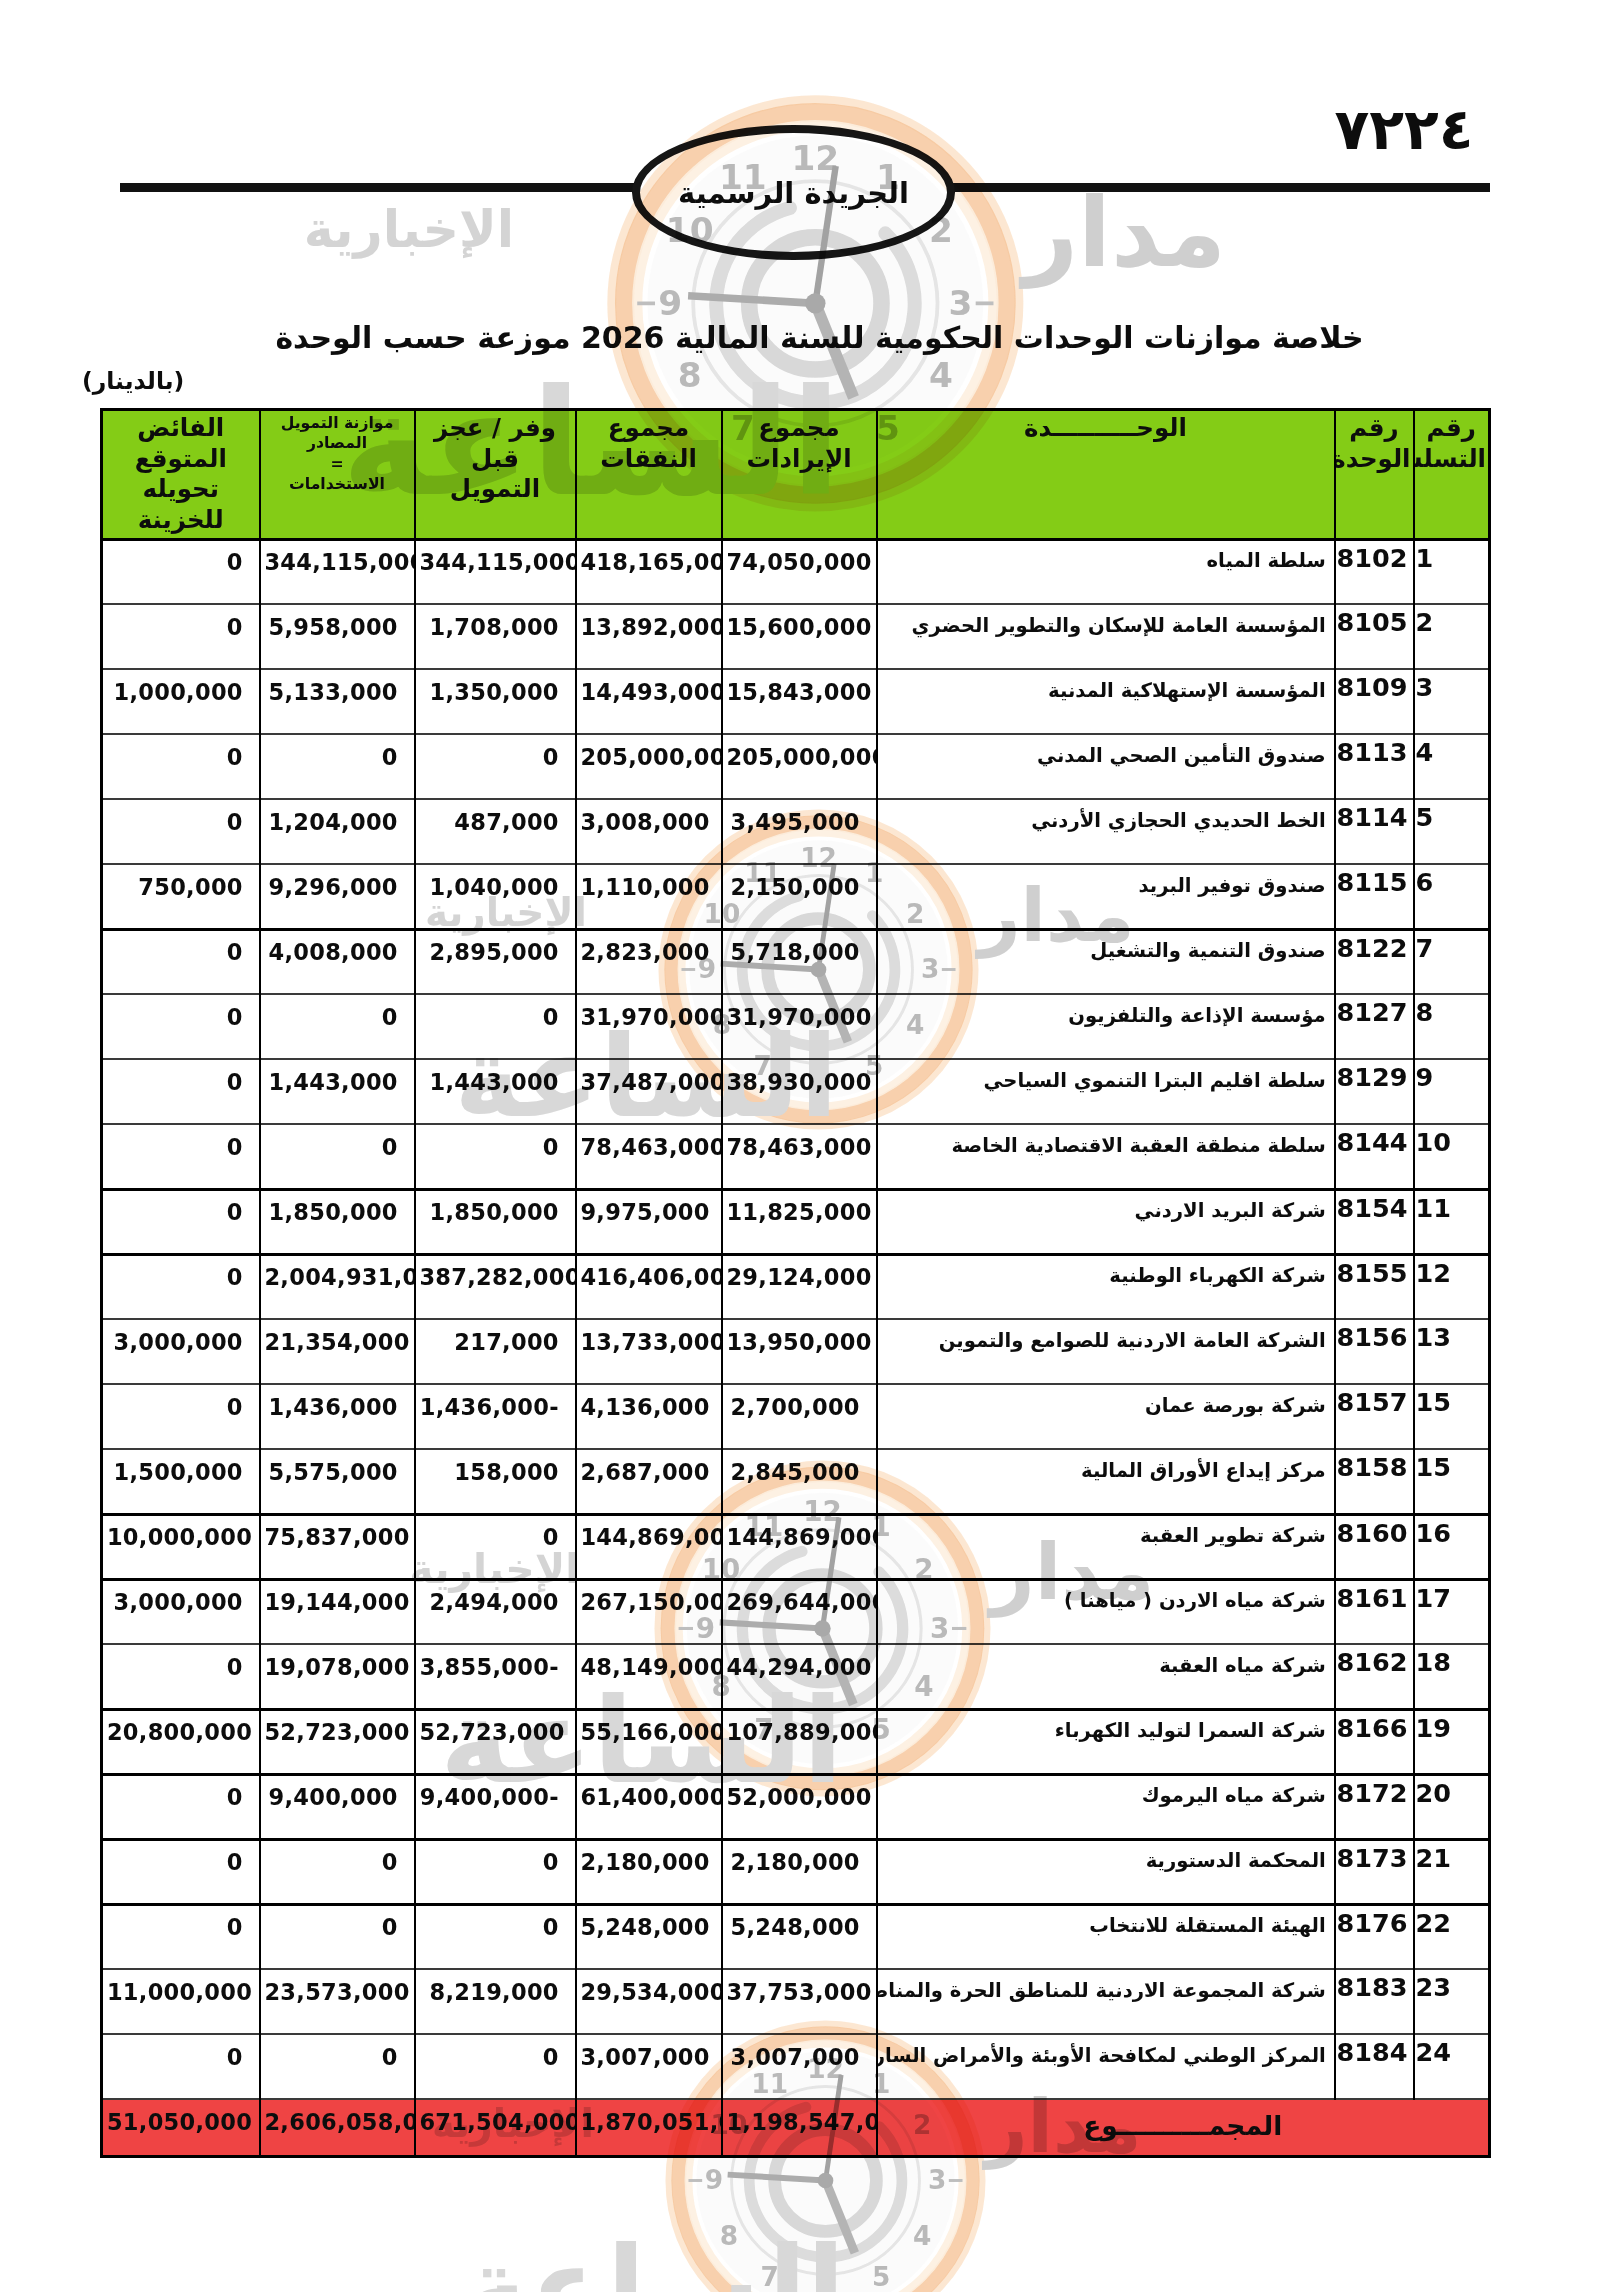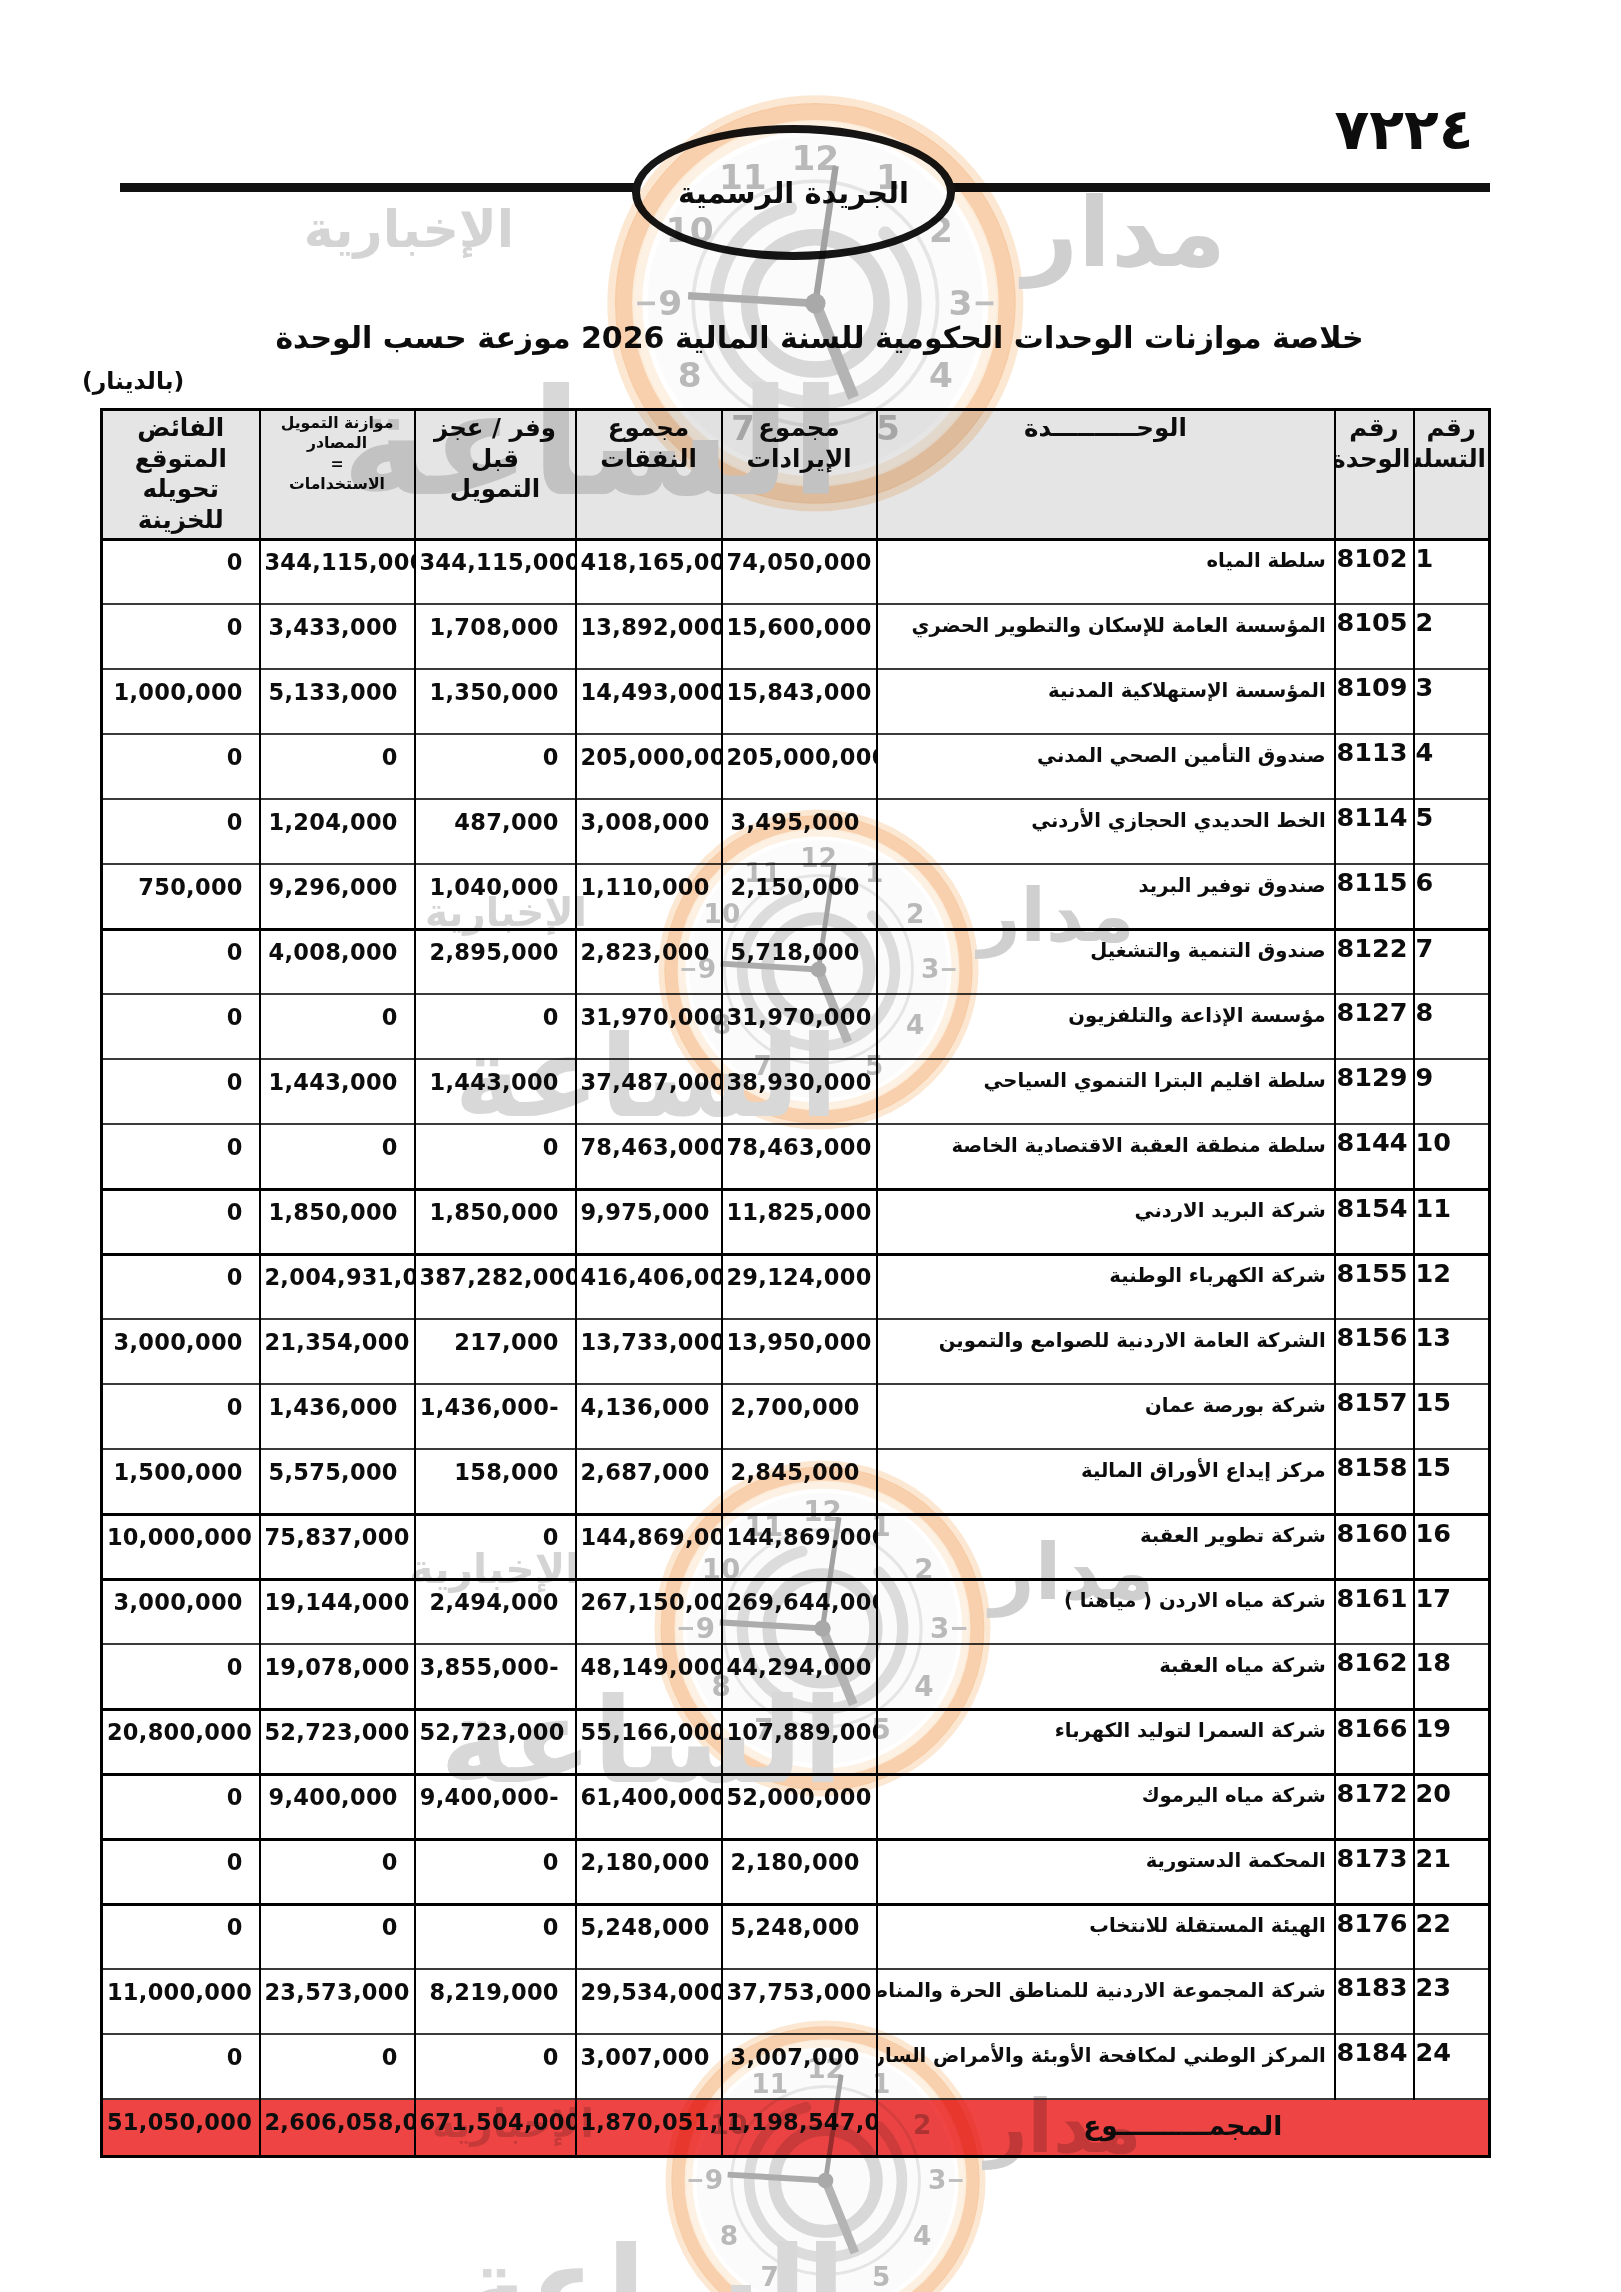--- a/index.html
+++ b/index.html
@@ -41,21 +41,21 @@
   }
   table.budget td, table.budget th{
     border-right:2.9px solid #000; border-left:2.9px solid #000;
     border-top:2px solid #3a3a3a;
     box-sizing:border-box; vertical-align:top; overflow:hidden;
   }
   thead tr{height:90px;}
   tbody tr{height:65px;}
   tfoot tr{height:57px;}
   th{
-    background:#e5e5e5; font-weight:bold; font-size:24.5px; line-height:1.25;
+    background:#84cc16; font-weight:bold; font-size:24.5px; line-height:1.25;
     vertical-align:middle; text-align:center; white-space:pre-line;
     border-bottom:3.9px solid #000; padding:2px;
   }
   th.h-fin{font-size:15.7px; line-height:1.3;}
   td.c-ser, td.c-uno{font-size:25.5px; font-weight:bold; text-align:left; padding-top:2px;}
   td.c-unit{
     font-size:19.6px; font-weight:bold; text-align:right; padding:8.8px 7.8px 0 2px;
     white-space:nowrap;
   }
   td.c-num{
@@ -147,21 +147,21 @@
             <td class="c-num">344,115,000</td>
             <td class="c-num">0</td>
           </tr>
           <tr>
             <td class="c-ser">2</td>
             <td class="c-uno">8105</td>
             <td class="c-unit">المؤسسة العامة للإسكان والتطوير الحضري</td>
             <td class="c-num">15,600,000</td>
             <td class="c-num">13,892,000</td>
             <td class="c-num">1,708,000</td>
-            <td class="c-num">3,433,000</td>
+            <td class="c-num">5,958,000</td>
             <td class="c-num">0</td>
           </tr>
           <tr>
             <td class="c-ser">3</td>
             <td class="c-uno">8109</td>
             <td class="c-unit">المؤسسة الإستهلاكية المدنية</td>
             <td class="c-num">15,843,000</td>
             <td class="c-num">14,493,000</td>
             <td class="c-num">1,350,000</td>
             <td class="c-num">5,133,000</td>

